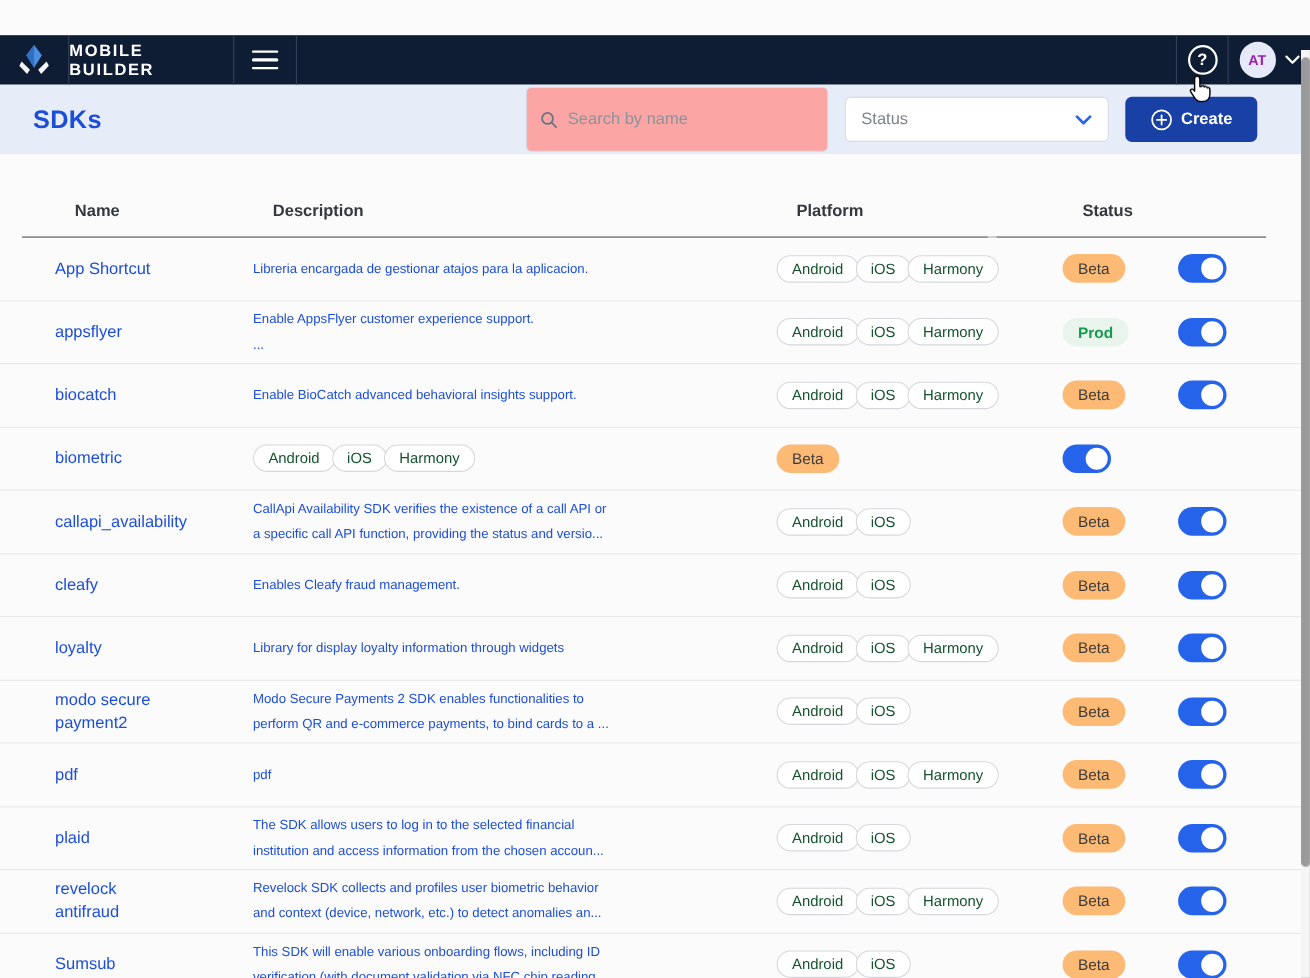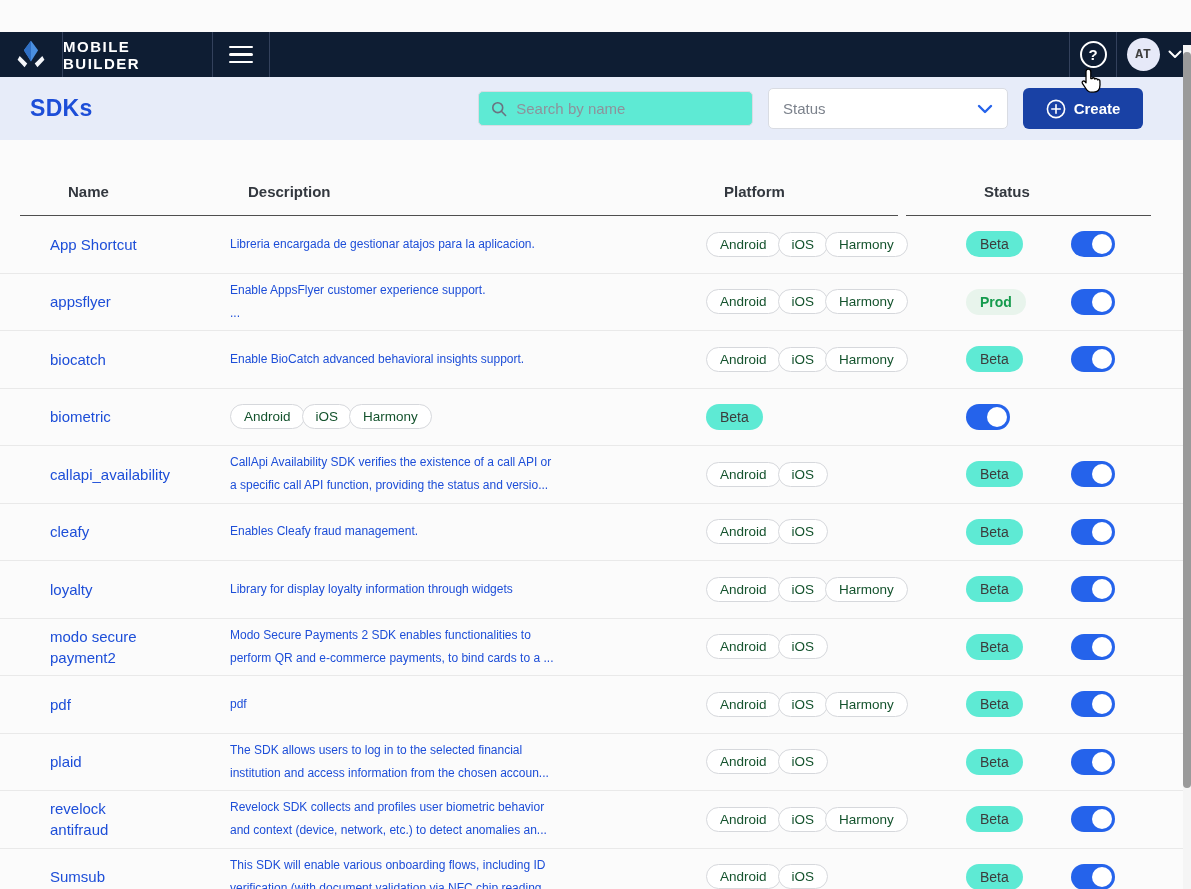--- a/index.html
+++ b/index.html
@@ -14,28 +14,28 @@
   .brand-cell { width:149px; }
   .brand { font-size:15px; font-weight:bold; letter-spacing:1.5px; color:#fff; }
   .burger-cell { width:56px; }
   .burger { display:flex; flex-direction:column; gap:5px; cursor:pointer; }
   .burger span { display:block; width:24px; height:2.5px; background:#fff; border-radius:2px; }
   .nav-spacer { flex:1; }
   .help-cell { width:46px; }
   .help-btn { width:27px; height:27px; border-radius:50%; border:2px solid #fff;
     display:flex; align-items:center; justify-content:center; font-size:15px; font-weight:bold; cursor:pointer; }
   .account-cell { width:74px; gap:8px; }
-  .avatar { width:33px; height:33px; border-radius:50%; background:#e6e9f8; color:#404040;
-    display:flex; align-items:center; justify-content:center; font-size:13px; font-weight:bold; cursor:pointer;font-family:Liberation Mono, monospace; }
+  .avatar { width:33px; height:33px; border-radius:50%; background:#e6e9f8; color:#a21caf;
+    display:flex; align-items:center; justify-content:center; font-size:13px; font-weight:bold; cursor:pointer; }
 
   
   .pagehead { height:63px; background:#e7ecf9; display:flex; align-items:center; padding:0 48px 0 30px; }
   .page-title { font-size:23px; font-weight:bold; color:#1d4ed8; letter-spacing:.3px; }
   .head-controls { margin-left:auto; display:flex; align-items:center; gap:15px; }
-  .searchbox { width:275px; height:35px; background:#5eead4; border:1px solid #d9dce3; border-radius:5px;
+  .searchbox { width:275px; height:59px; background:#fca5a5; border:1px solid #d9dce3; border-radius:5px;
     display:flex; align-items:center; padding:0 12px; gap:9px; }
   .searchbox input { border:none; outline:none; font-size:15px; color:#3f4349; width:100%;
     font-family:"Liberation Sans", sans-serif; background:transparent; }
   .searchbox input::placeholder { color:#8d929b; }
   .statusselect { width:240px; height:41px; background:#fff; border:1px solid #d9dce3; border-radius:5px;
     display:flex; align-items:center; padding:0 14px; cursor:pointer; }
   .statusselect .sel-label { font-size:15px; color:#7c828c; }
   .statusselect svg { margin-left:auto; }
   .create-btn { width:120px; height:41px; background:#1941a5; color:#fff; border:none; border-radius:6px;
     display:flex; align-items:center; justify-content:center; gap:8px; font-size:15px; font-weight:bold;
@@ -52,21 +52,21 @@
   .row { display:grid; grid-template-columns:180px 476px 260px 105px 80px;
     padding:0 40px 0 50px; min-height:57.5px; align-items:center;
     border-bottom:1px solid #e9e9e9; }
   .cell-name { font-size:15px; color:#1d4ed8; white-space:pre-line; line-height:21px; max-width:150px; }
   .cell-desc { font-size:12px; color:#1d4ed8; white-space:pre-line; line-height:23px; padding-right:30px; }
   .chips { display:flex; align-items:center; }
   .chip { background:#fff; border:1px solid #d6d8dc; border-radius:14px; padding:4px 13px;
     font-size:13.5px; color:#14532d; white-space:nowrap; }
   .chip + .chip { margin-left:-3px; }
   .badge { display:inline-block; border-radius:14px; padding:5px 14px; font-size:14px; }
-  .badge.beta { background:#5eead4; color:#3c3c3c; }
+  .badge.beta { background:#fdba74; color:#3c3c3c; }
   .badge.prod { background:#e8f4ec; color:#169b4e; font-weight:bold; }
   .toggle { width:44px; height:26px; border-radius:13px; background:#2563eb; position:relative; cursor:pointer; }
   .toggle .knob { position:absolute; top:3px; right:3px; width:20px; height:20px; border-radius:50%; background:#fff; }
   .bottom-hint { height:11px; border-bottom:1px solid #e9e9e9; }
 
   
   .scrollbar { position:fixed; top:45px; right:0; width:8px; bottom:0; background:#f5f5f5; }
   .scroll-thumb { position:absolute; top:7px; left:0; width:8px; height:736px; background:#9a9a9a; border-radius:4px; }
 
   

